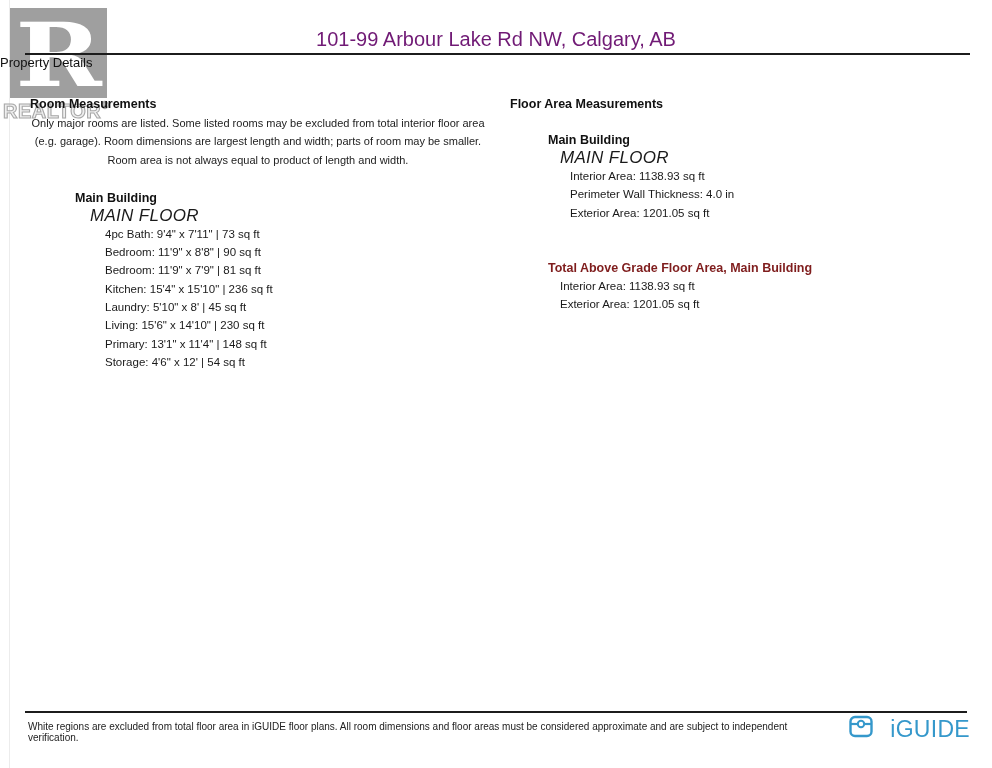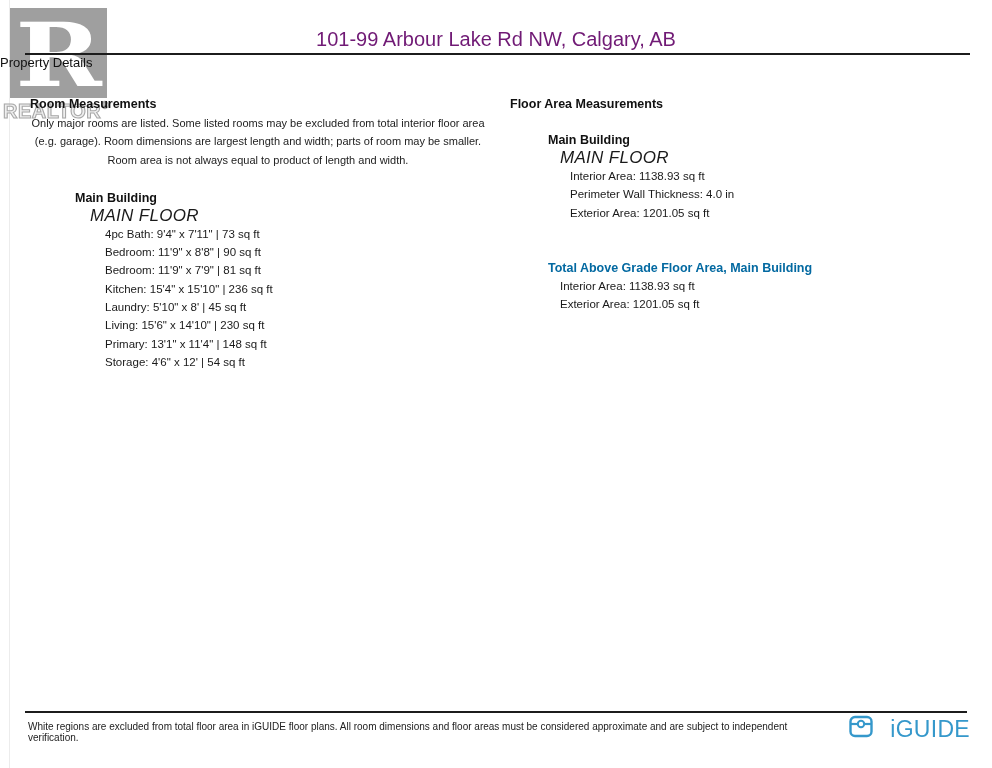--- a/index.html
+++ b/index.html
@@ -126,21 +126,21 @@
 
   .col-right .building-name { padding-left: 38px; }
   .col-right .floor-name    { padding-left: 50px; }
   .col-right .detail-line   { padding-left: 60px; }
 
   .total-block { margin-top: 37px; }
   .total-heading {
     font-size: 12.5px;
     font-weight: bold;
     line-height: 18px;
-    color: #0369a1;
+    color: #7f1d1d;
     padding-left: 38px;
   }
   .col-right .total-block .detail-line { padding-left: 50px; }
 
   
   .rule-bottom {
     position: absolute;
     left: 25px; top: 711px;
     width: 942px; height: 2px;
     background: #1c1c1c;

